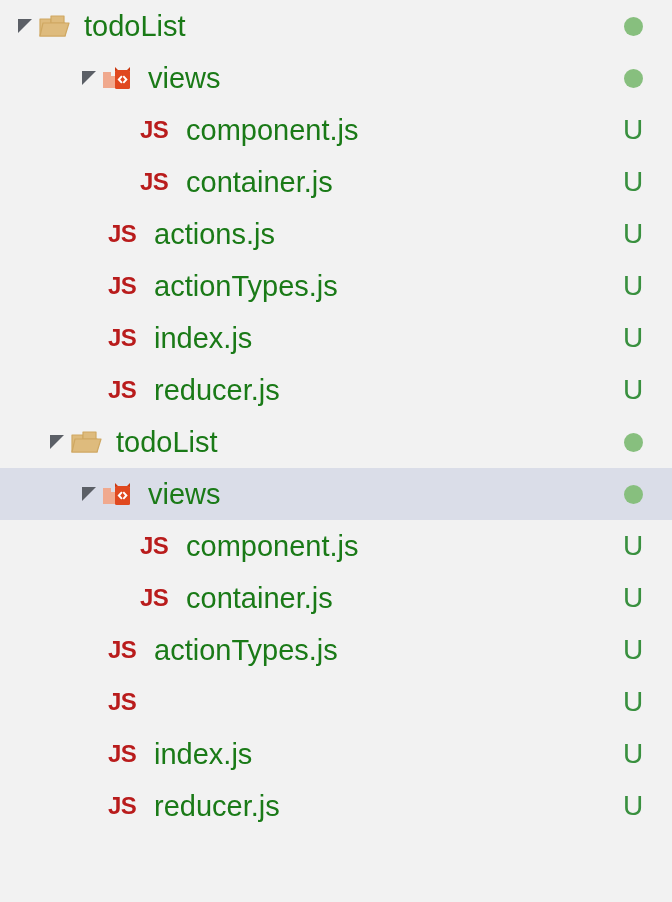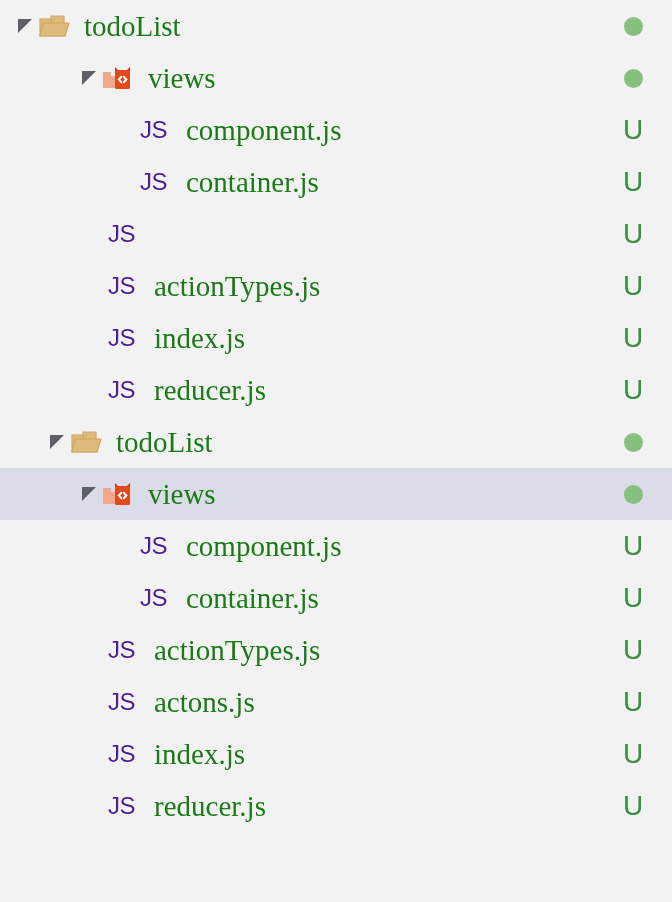--- a/index.html
+++ b/index.html
@@ -62,38 +62,38 @@
     justify-content: flex-start;
     position: relative;
   }
   .icon svg { display: block; }
 
   
   .js-icon {
     flex: 0 0 auto;
     width: 34px;
     height: 30px;
-    color: #4c1d95;
+    color: #b91c1c;
     font-family: "Liberation Sans", "DejaVu Sans", sans-serif;
-    font-weight: normal;
+    font-weight: bold;
     font-size: 24px;
     line-height: 30px;
     letter-spacing: -0.5px;
     display: inline-block;
     text-align: left;
   }
 
   
   .label {
     flex: 0 0 auto;
     color: #1a7a17;
     font-size: 29px;
     line-height: 34px;
     padding-left: 12px;
-    font-family: Liberation Serif, serif;
+    font-family: Liberation Sans, sans-serif;
   }
 
   
   .status {
     position: absolute;
     right: 22px;
     top: 0;
     height: 52px;
     width: 34px;
     display: flex;
@@ -175,20 +175,21 @@
       <span class="js-icon">JS</span>
       <span class="label">container.js</span>
       <span class="status">
         <span class="status-letter">U</span>
       </span>
     </div>
     <div class="row">
       <span class="indent" style="width: 108px;"></span>
       <span class="expander" style="width: 0px;"></span>
       <span class="js-icon">JS</span>
+      <span class="label">actions.js</span>
       <span class="status">
         <span class="status-letter">U</span>
       </span>
     </div>
     <div class="row">
       <span class="indent" style="width: 108px;"></span>
       <span class="expander" style="width: 0px;"></span>
       <span class="js-icon">JS</span>
       <span class="label">actionTypes.js</span>
       <span class="status">
@@ -278,21 +279,20 @@
       <span class="js-icon">JS</span>
       <span class="label">actionTypes.js</span>
       <span class="status">
         <span class="status-letter">U</span>
       </span>
     </div>
     <div class="row">
       <span class="indent" style="width: 108px;"></span>
       <span class="expander" style="width: 0px;"></span>
       <span class="js-icon">JS</span>
-      <span class="label">actons.js</span>
       <span class="status">
         <span class="status-letter">U</span>
       </span>
     </div>
     <div class="row">
       <span class="indent" style="width: 108px;"></span>
       <span class="expander" style="width: 0px;"></span>
       <span class="js-icon">JS</span>
       <span class="label">index.js</span>
       <span class="status">

